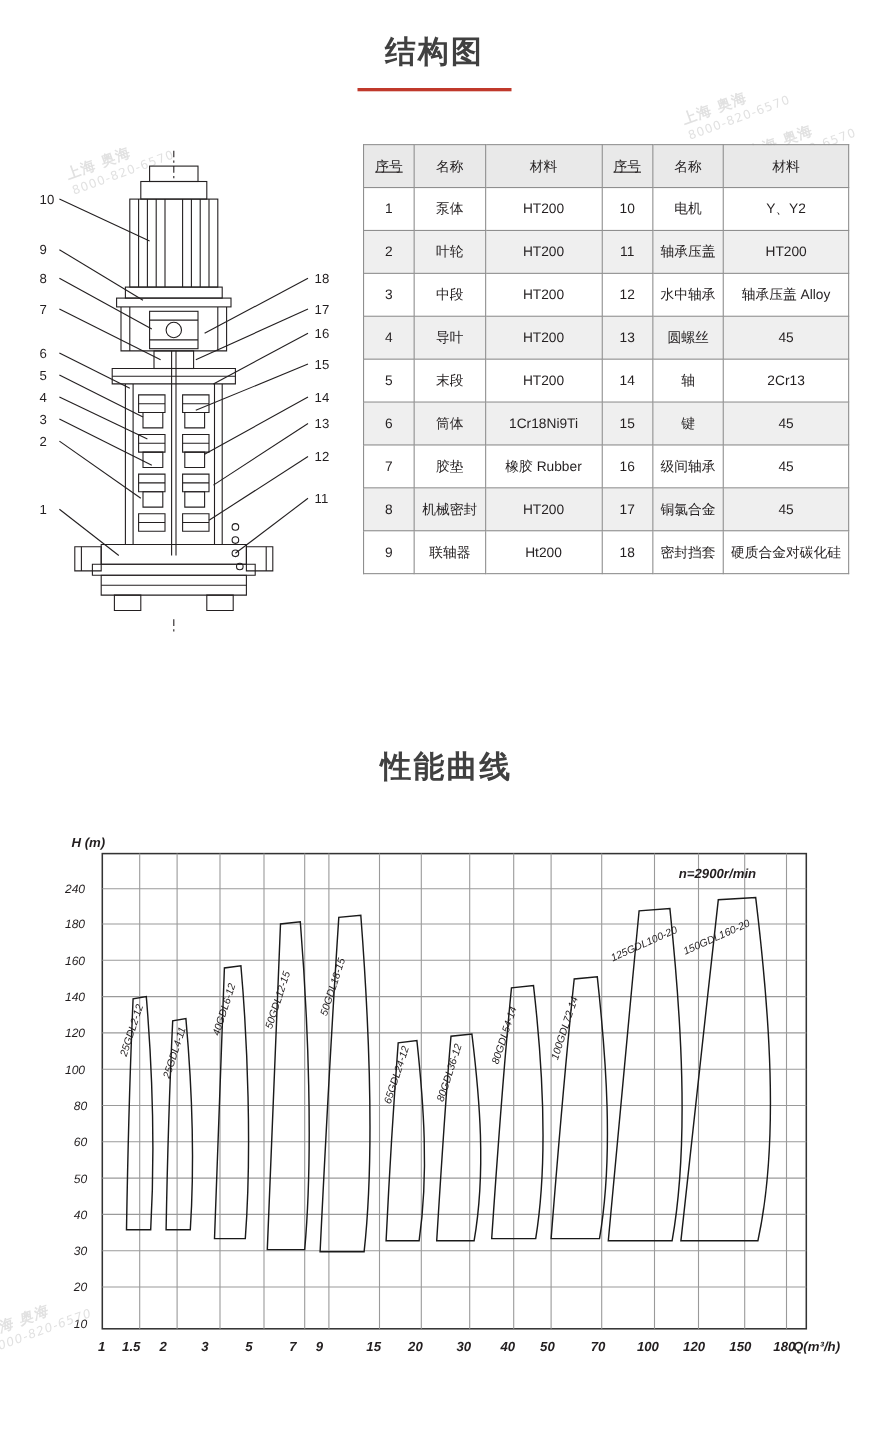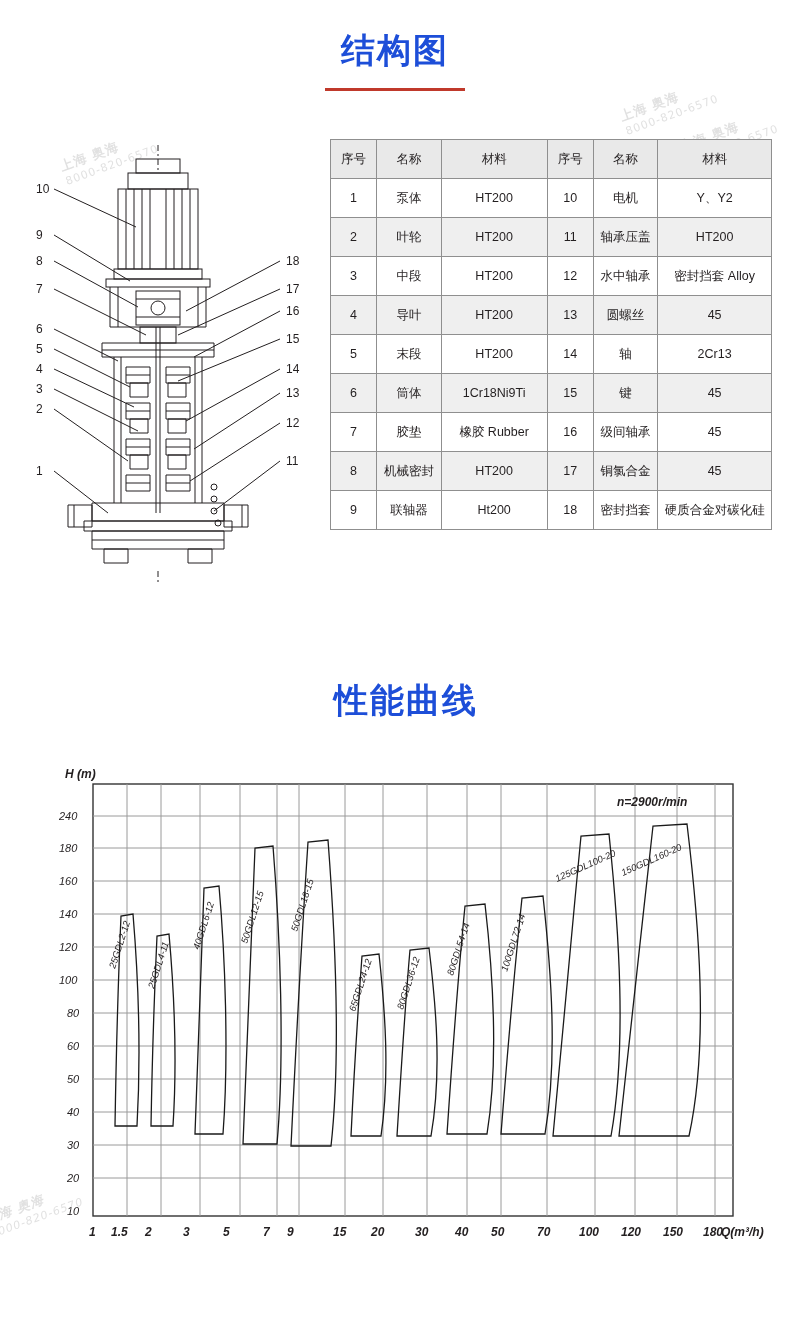--- a/index.html
+++ b/index.html
@@ -6,24 +6,24 @@
   body{
     width:790px;height:1324px;
     background:#ffffff;
     font-family:"Liberation Sans","DejaVu Sans",sans-serif;
     color:#231f20;
     position:relative;
     overflow:hidden;
   }
   .section-title{
     text-align:center;
-    font-size:34px;
+    font-size:28px;
     font-weight:bold;
     letter-spacing:2px;
-    color:#1d4ed8;
+    color:#404040;
   }
   .title-rule{
     width:140px;height:3px;background:#c0392b;margin:14px auto 0 auto;
   }
   
   #structure-section{position:relative;height:640px;}
   #title-1{padding-top:28px;}
   #structure-body{
     position:relative;
     margin-top:40px;
@@ -64,21 +64,21 @@
     border:1px solid #8f8f8f;
     text-align:center;
     padding:0;
     height:38px;
     font-weight:normal;
     white-space:nowrap;
   }
   #parts-table thead td{background:#e9e9e9;font-size:12.5px;}
   #parts-table tbody tr:nth-child(even) td{background:#efefef;}
   #parts-table tbody tr:nth-child(odd) td{background:#ffffff;}
-  .c-no{width:52px;}
+  .c-no{width:52px;text-decoration:underline;}
   .c-name{width:68px;}
   .c-mat{width:117px;font-family:Liberation Mono, monospace;}
   
   #curve-section{position:relative;}
   #title-2{padding-top:38px;margin-left:22px;}
   #chart-wrap{
     position:relative;
     margin:40px auto 0 auto;
     width:760px;height:500px;font-style:italic;
   }
@@ -276,21 +276,21 @@
           <td>11</td>
           <td>轴承压盖</td>
           <td>HT200</td>
         </tr>
         <tr>
           <td>3</td>
           <td>中段</td>
           <td>HT200</td>
           <td>12</td>
           <td>水中轴承</td>
-          <td>密封挡套 Alloy</td>
+          <td>轴承压盖 Alloy</td>
         </tr>
         <tr>
           <td>4</td>
           <td>导叶</td>
           <td>HT200</td>
           <td>13</td>
           <td>圆螺丝</td>
           <td>45</td>
         </tr>
         <tr>

